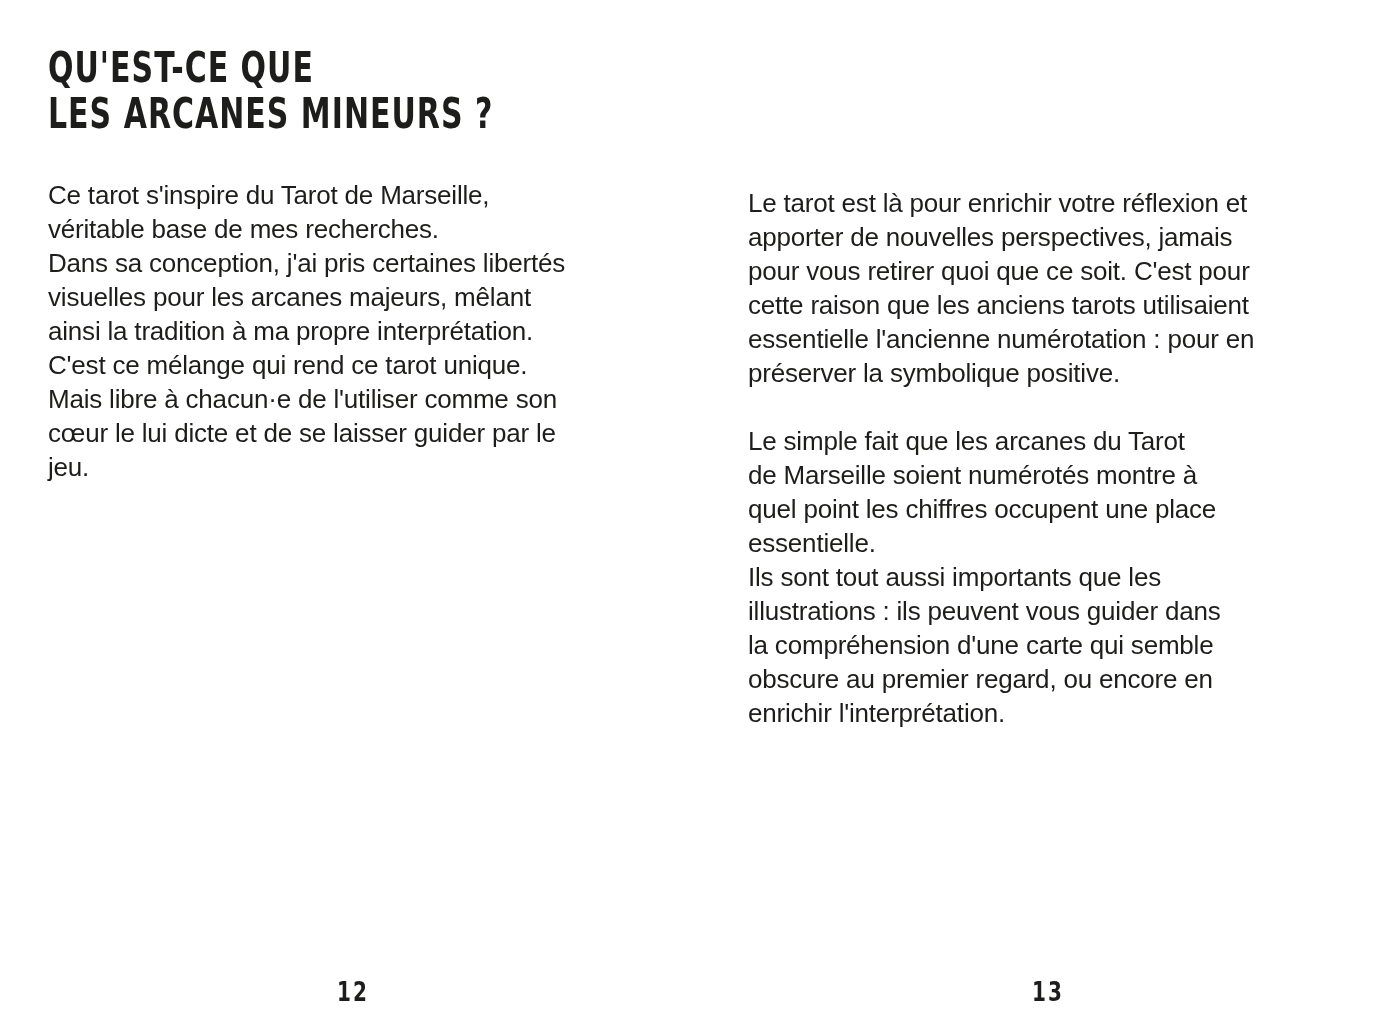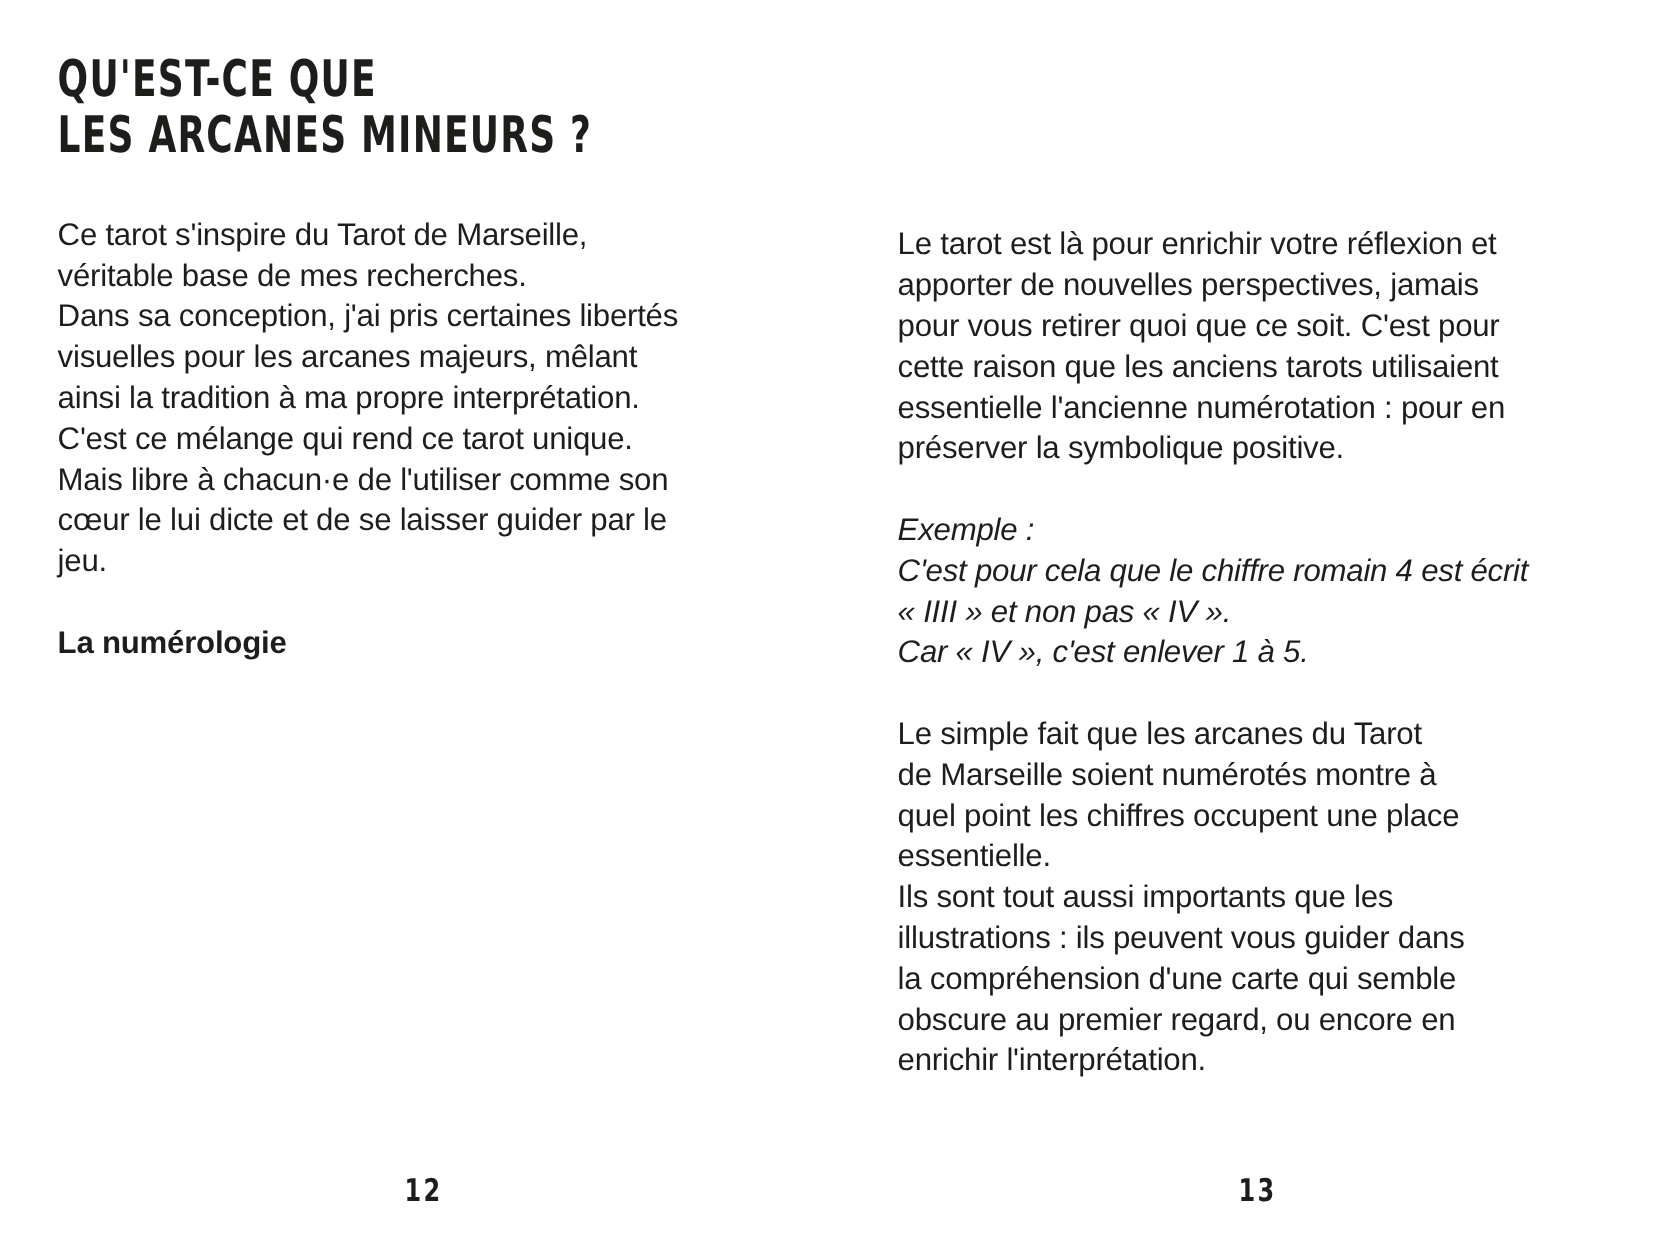--- a/index.html
+++ b/index.html
@@ -80,34 +80,29 @@
   <section class="col col-left">
     <p class="para">Ce tarot s'inspire du Tarot de Marseille,
 véritable base de mes recherches.
 Dans sa conception, j'ai pris certaines libertés
 visuelles pour les arcanes majeurs, mêlant
 ainsi la tradition à ma propre interprétation.
 C'est ce mélange qui rend ce tarot unique.
 Mais libre à chacun·e de l'utiliser comme son
 cœur le lui dicte et de se laisser guider par le
 jeu.</p>
-    <h2 class="subheading">La numérologie</h2>
   </section>
 
   <section class="col col-right">
     <p class="para">Le tarot est là pour enrichir votre réflexion et
 apporter de nouvelles perspectives, jamais
 pour vous retirer quoi que ce soit. C'est pour
 cette raison que les anciens tarots utilisaient
 essentielle l'ancienne numérotation : pour en
 préserver la symbolique positive.</p>
-    <p class="para italic">Exemple :
-C'est pour cela que le chiffre romain 4 est écrit
-« IIII » et non pas « IV ».
-Car « IV », c'est enlever 1 à 5.</p>
     <p class="para">Le simple fait que les arcanes du Tarot
 de Marseille soient numérotés montre à
 quel point les chiffres occupent une place
 essentielle.
 Ils sont tout aussi importants que les
 illustrations : ils peuvent vous guider dans
 la compréhension d'une carte qui semble
 obscure au premier regard, ou encore en
 enrichir l'interprétation.</p>
   </section>

